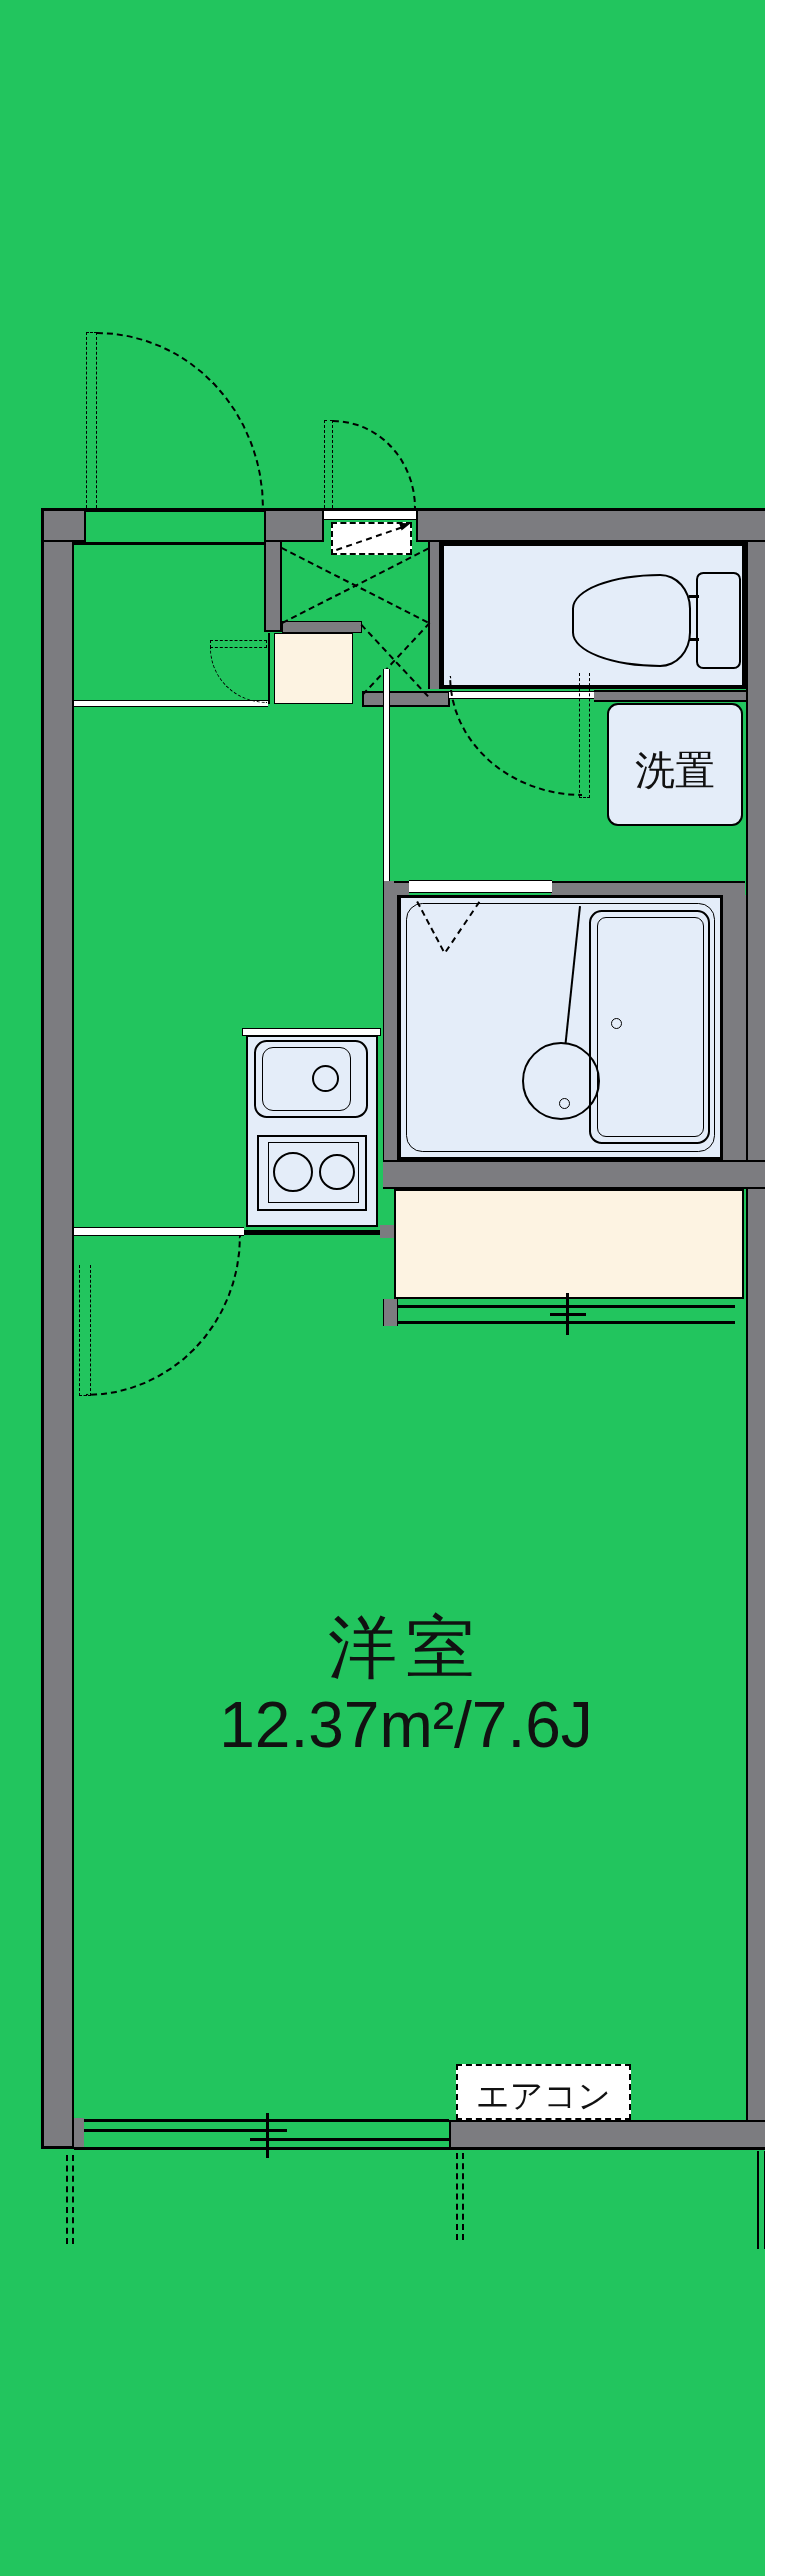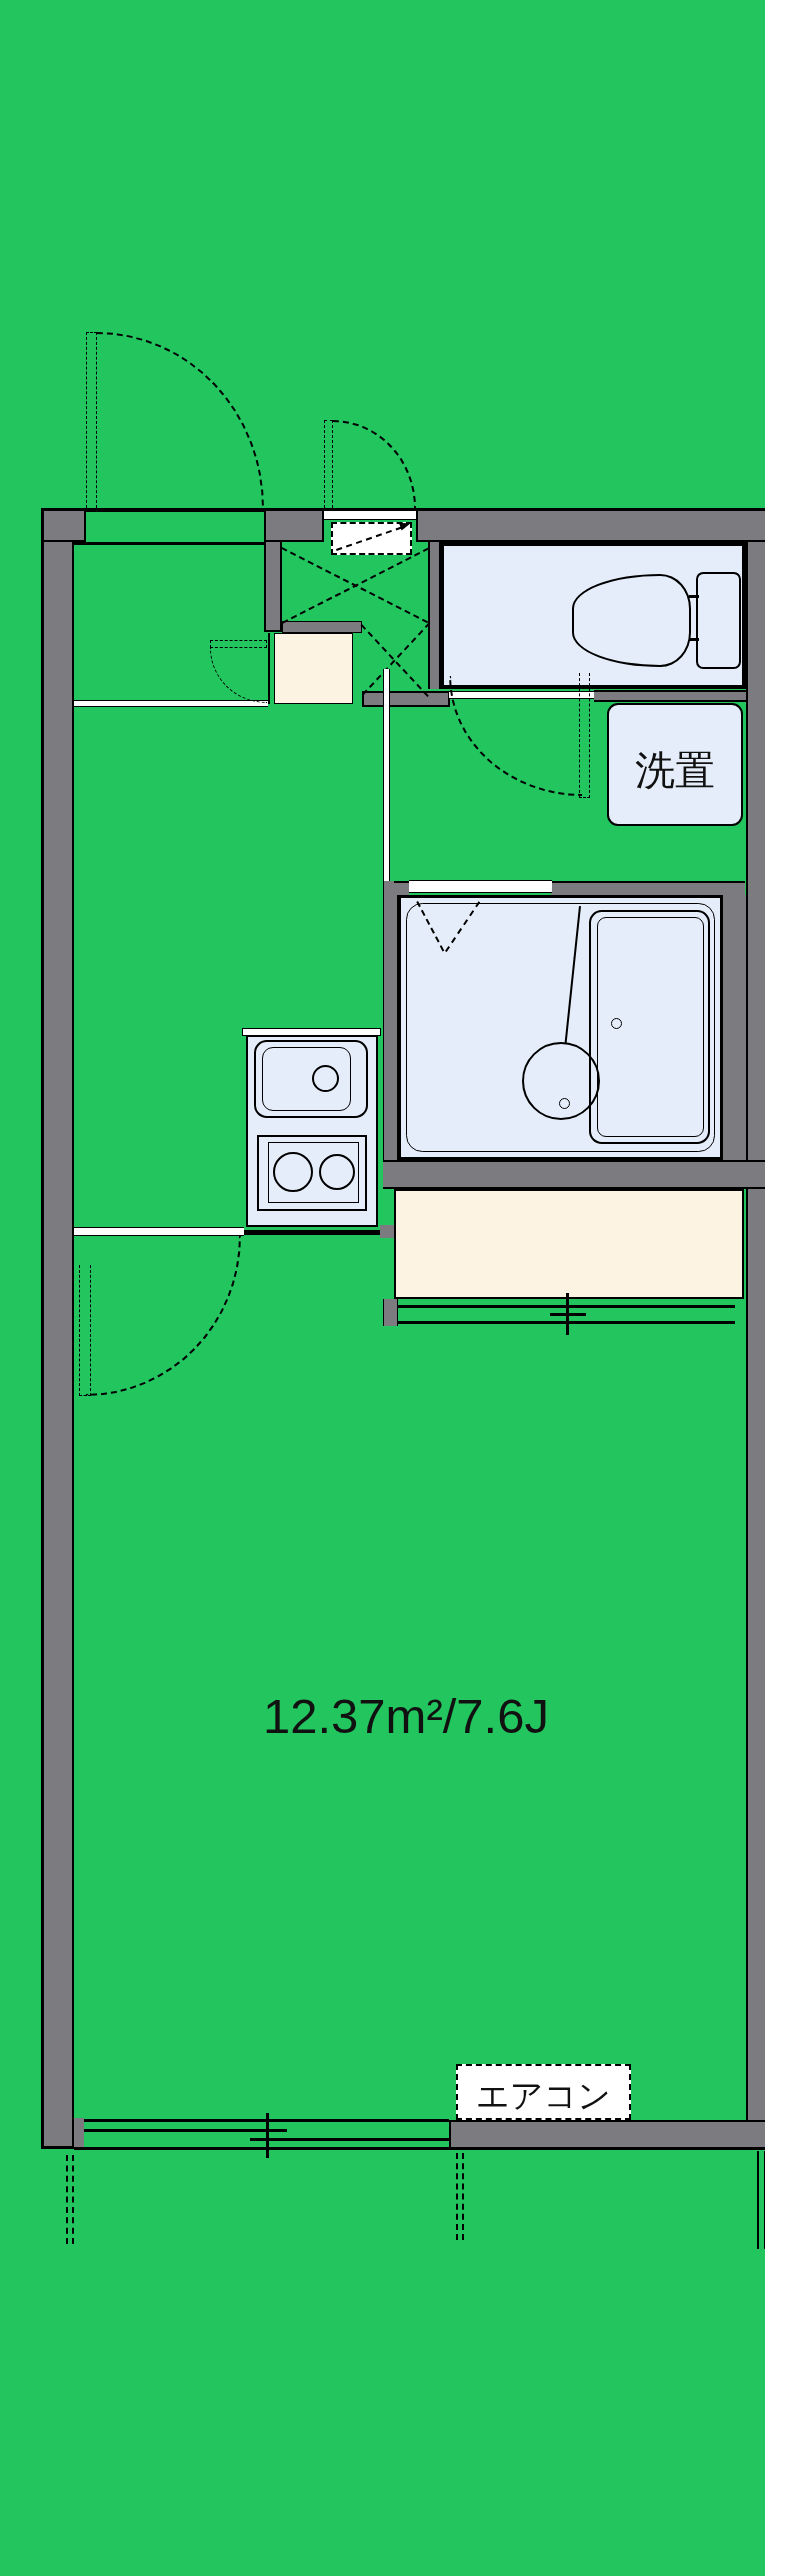--- a/index.html
+++ b/index.html
@@ -104,21 +104,22 @@
   <div class="abs" style="left:79px;top:1265px;width:11.8px;height:131px;border-left:1.8px dashed #000;border-right:1.8px dashed #000;border-bottom:1.8px dashed #000;"></div>
   <div class="abs" style="left:86px;top:1236px;width:155px;height:160px;border-right:2.7px dashed #000;border-bottom:2.7px dashed #000;border-bottom-right-radius:100% 100%;"></div>
 
   <div class="abs beige" style="left:394px;top:1189px;width:350px;height:110px;border:2.7px solid #000;"></div>
   <div class="abs wall" style="left:383px;top:1299px;width:14.5px;height:27px;border-left:1.8px solid #000;border-right:1.8px solid #000;"></div>
   <div class="abs ln" style="left:398px;top:1305px;width:337px;height:2.7px;"></div>
   <div class="abs ln" style="left:398px;top:1321px;width:337px;height:2.7px;"></div>
   <div class="abs ln" style="left:550px;top:1313px;width:36px;height:2.7px;"></div>
   <div class="abs ln" style="left:566px;top:1293px;width:2.7px;height:42px;"></div>
 
-  <div class="txt" style="left:135px;top:1688px;width:542px;font-size:49px;">12.37m²/7.6J</div>
+  <div class="txt" style="left:225px;top:1602px;width:362px;font-size:69px;letter-spacing:9px;">洋室</div>
+  <div class="txt" style="left:135px;top:1688px;width:542px;font-size:64px;">12.37m²/7.6J</div>
 
   <div class="abs" style="left:456px;top:2064px;width:175px;height:56px;border:2.7px dashed #000;background:#fff;"></div>
   <div class="txt" style="left:456px;top:2074px;width:175px;font-size:33px;">エアコン</div>
 
   <div class="abs ln" style="left:84px;top:2119px;width:365px;height:2.7px;"></div>
   <div class="abs ln" style="left:84px;top:2147px;width:365px;height:2.7px;"></div>
   <div class="abs ln" style="left:84px;top:2129px;width:203px;height:2.7px;"></div>
   <div class="abs ln" style="left:250px;top:2138px;width:199px;height:2.7px;"></div>
   <div class="abs ln" style="left:266px;top:2113px;width:2.7px;height:45px;"></div>
 

